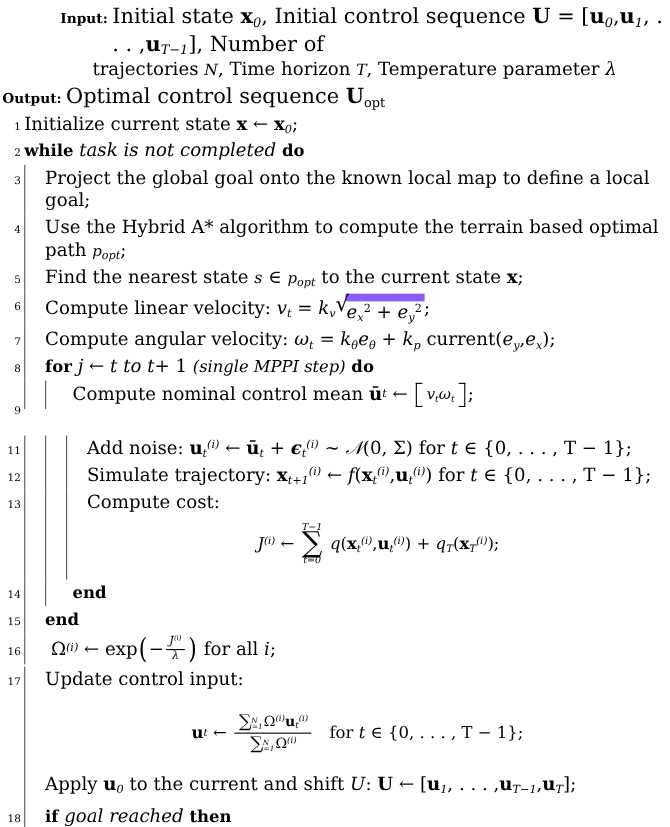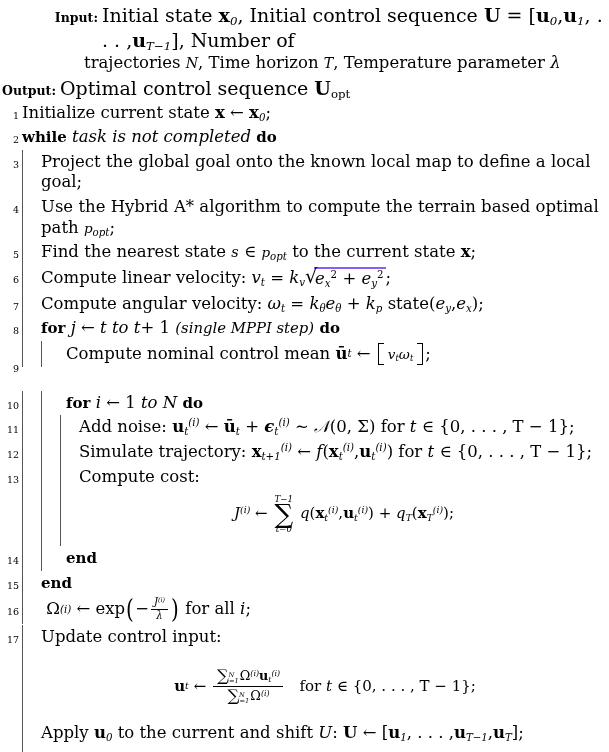--- a/index.html
+++ b/index.html
@@ -129,21 +129,21 @@
   }
   .sqrt::before {
     content: "\221A";
     position: absolute;
     left: 0;
     top: -0.08em;
     font-size: 1.18em;
   }
   .sqrt > .rad {
     display: inline-block;
-    border-top: 2px solid #8b5cf6;
+    border-top: 7px solid #8b5cf6;
     padding: 0 2px 0 1px;
   }
 
   
   .bigsum {
     display: inline-block;
     vertical-align: middle;
     text-align: center;
     line-height: 1.0;
     margin: 0 2px;
@@ -298,21 +298,21 @@
     <div class="lineno">7</div>
     <div class="body">
       <div class="rule"></div>
       <div class="content">
         <span>Compute angular velocity:</span>
         <span class="mi">ω</span><sub class="mi">t</sub>
         <span>=</span>
         <span class="mi">k</span><sub class="mi">θ</sub><span class="mi">e</span><sub class="mi">θ</sub>
         <span>+</span>
         <span class="mi">k</span><sub class="mi">p</sub>
-        <span>state(</span><span class="mi">e</span><sub class="mi">y</sub><span>,</span><span class="mi">e</span><sub class="mi">x</sub><span>);</span>
+        <span>current(</span><span class="mi">e</span><sub class="mi">y</sub><span>,</span><span class="mi">e</span><sub class="mi">x</sub><span>);</span>
       </div>
     </div>
   </div>
 
   <div class="line">
     <div class="lineno">8</div>
     <div class="body">
       <div class="rule"></div>
       <div class="content">
         <span class="kwb">for</span>
@@ -338,36 +338,20 @@
             <span class="cells">
               <span><span class="mi">v</span><sub class="mi">t</sub></span>
               <span><span class="mi">ω</span><sub class="mi">t</sub></span>
             </span>
             <span class="brk r"></span>
           </span><span>;</span>
       </div>
     </div>
   </div>
 
-  <div class="line">
-    <div class="lineno">10</div>
-    <div class="body">
-      <div class="rule"></div>
-      <div class="rule"></div>
-      <div class="content" style="padding-left:6px">
-        <span class="kwb">for</span>
-        <span class="mi">i</span>
-        <span>←</span>
-        <span>1</span>
-        <span class="it">to</span>
-        <span class="mi">N</span>
-        <span class="kwb">do</span>
-      </div>
-    </div>
-  </div>
 
   <div class="line">
     <div class="lineno">11</div>
     <div class="body">
       <div class="rule"></div>
       <div class="rule"></div>
       <div class="rule"></div>
       <div class="content">
         <span>Add noise:</span>
         <span class="mb">u</span><sub class="mi">t</sub><sup class="mi">(i)</sup>

